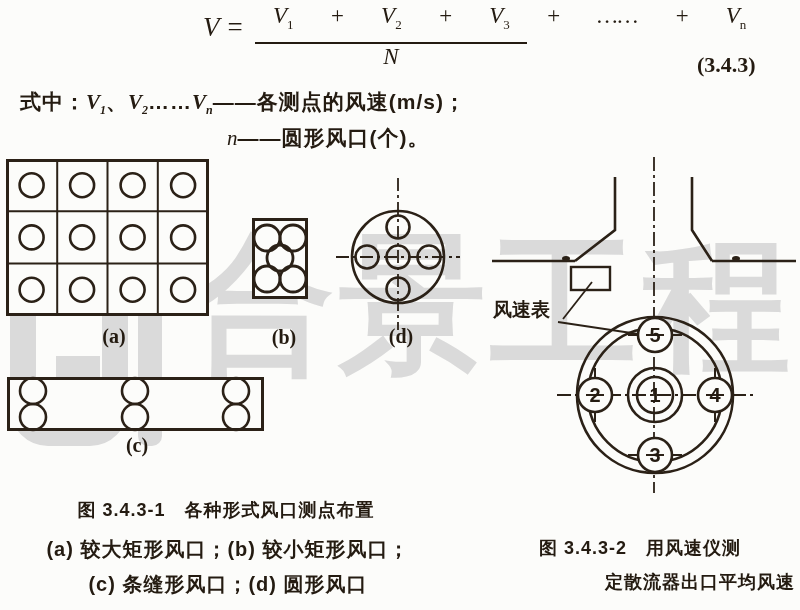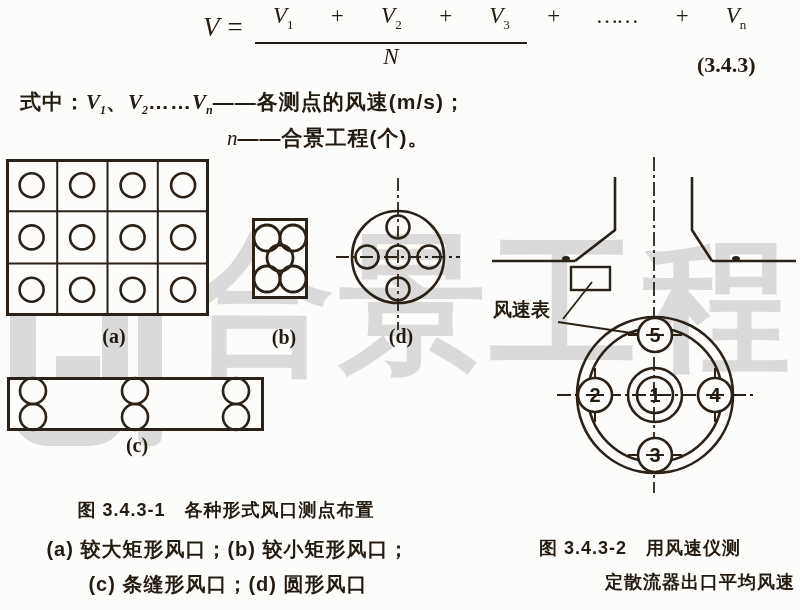--- a/index.html
+++ b/index.html
@@ -69,21 +69,21 @@
     </div>
     <div id="frac-bar"></div>
     <div id="denominator" class="serifit">N</div>
   </div>
   <div class="abs" id="eq-number">(3.4.3)</div>
 
   <div class="abs" id="where-1">
     <span class="cjk">式中：</span><span class="vt"><span>V</span><sub>1</sub></span><span class="cjk">、</span><span class="vt"><span>V</span><sub>2</sub></span><span class="cjk">……</span><span class="vt"><span>V</span><sub>n</sub></span><span class="cjk">——各测点的风速(m/s)；</span>
   </div>
   <div class="abs" id="where-2">
-    <span class="serifit">n</span><span class="cjk">——合景工程(个)。</span>
+    <span class="serifit">n</span><span class="cjk">——圆形风口(个)。</span>
   </div>
 
   <svg style="left:6px;top:159px" width="203" height="157" viewBox="0 0 203 157">
     <rect x="1.5" y="1.5" width="200" height="154" fill="#fcfcfa" stroke="#2b2117" stroke-width="3"></rect>
     <line x1="51.2" y1="1" x2="51.2" y2="156" stroke="#2b2117" stroke-width="2"></line>
     <line x1="101.5" y1="1" x2="101.5" y2="156" stroke="#2b2117" stroke-width="2"></line>
     <line x1="151.8" y1="1" x2="151.8" y2="156" stroke="#2b2117" stroke-width="2"></line>
     <line x1="1" y1="52.3" x2="202" y2="52.3" stroke="#2b2117" stroke-width="2"></line>
     <line x1="1" y1="104.6" x2="202" y2="104.6" stroke="#2b2117" stroke-width="2"></line>
     <g fill="none" stroke="#2b2117" stroke-width="2.6">

